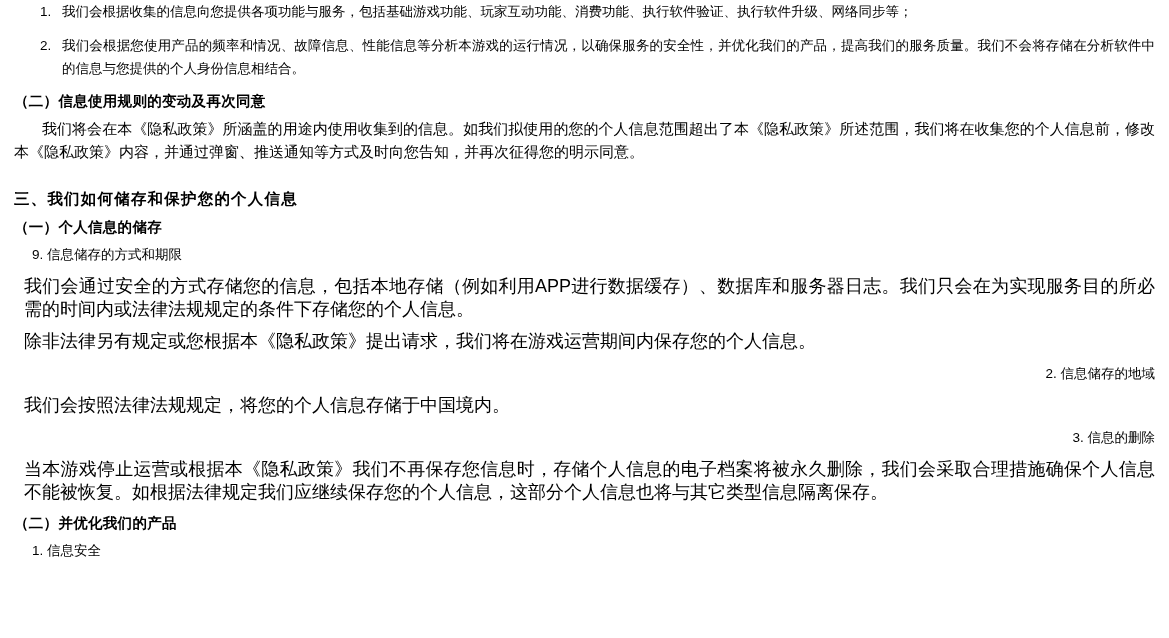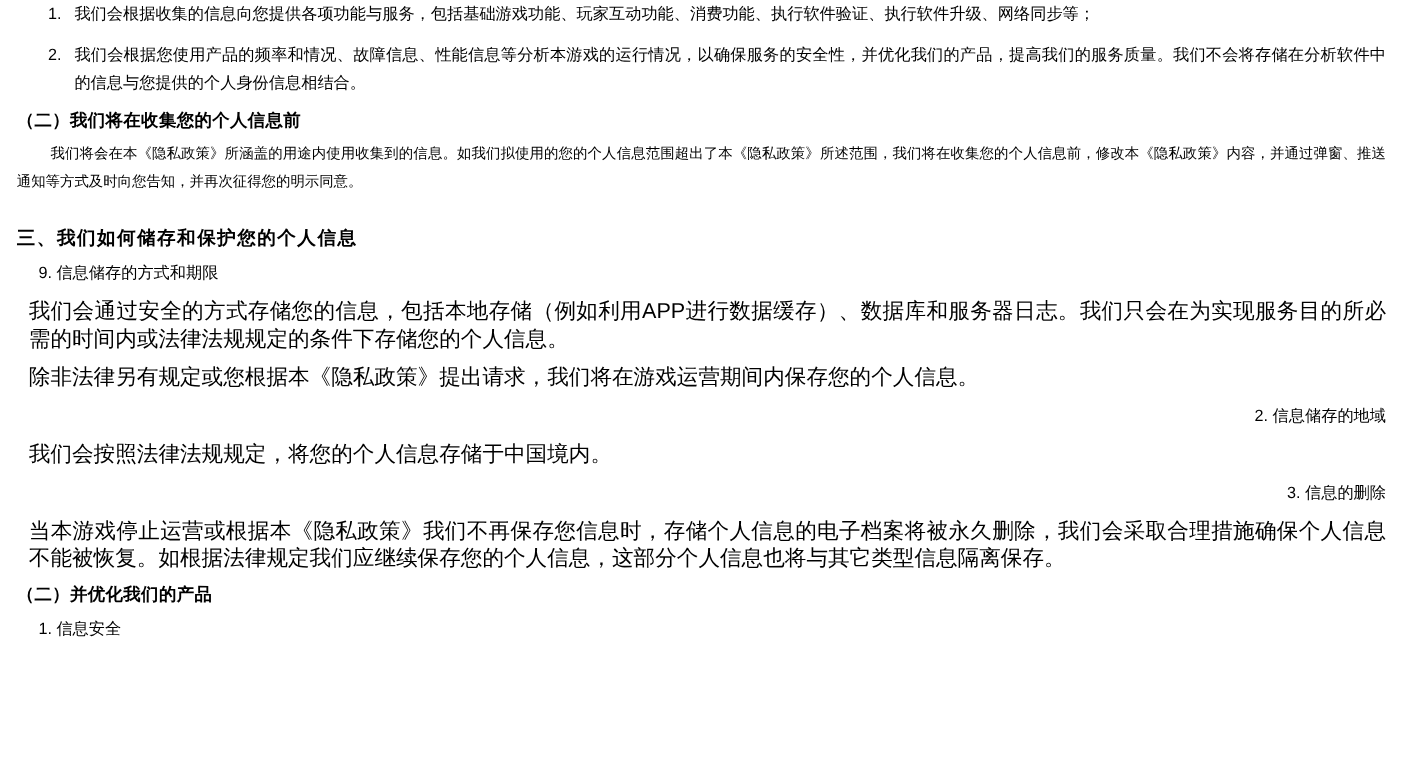--- a/index.html
+++ b/index.html
@@ -54,21 +54,21 @@
     margin: 8px 0 6px 0;
     line-height: 20px;
     letter-spacing: 0.3px;
   }
   h2.sec-heading.main {
     font-size: 15.5px;
     margin: 11px 0 7px 0;
     letter-spacing: 1.2px;
   }
   p.para {
-    font-size: 12px;
+    font-size: 15px;
     line-height: 23px;
     margin: 0 0 26px 0;
     text-align: justify;
   }
   p.para.indent {
     text-indent: 28px;
   }
   p.sub-item {
     font-size: 13.5px;
     line-height: 23px;
@@ -91,26 +91,27 @@
 <body>
 
 <div class="page">
   <div class="doc">
 
     <ol class="num-list">
       <li>我们会根据收集的信息向您提供各项功能与服务，包括基础游戏功能、玩家互动功能、消费功能、执行软件验证、执行软件升级、网络同步等；</li>
       <li>我们会根据您使用产品的频率和情况、故障信息、性能信息等分析本游戏的运行情况，以确保服务的安全性，并优化我们的产品，提高我们的服务质量。我们不会将存储在分析软件中的信息与您提供的个人身份信息相结合。</li>
     </ol>
 
-    <h2 class="sec-heading">（二）我们将在收集您的个人信息前</h2>
+    <h2 class="sec-heading">（二）信息使用规则的变动及再次同意</h2>
 
     <p class="para indent">我们将会在本《隐私政策》所涵盖的用途内使用收集到的信息。如我们拟使用的您的个人信息范围超出了本《隐私政策》所述范围，我们将在收集您的个人信息前，修改本《隐私政策》内容，并通过弹窗、推送通知等方式及时向您告知，并再次征得您的明示同意。</p>
 
     <h2 class="sec-heading main">三、我们如何储存和保护您的个人信息</h2>
 
+    <h2 class="sec-heading">（一）个人信息的储存</h2>
 
     <p class="sub-item">9. 信息储存的方式和期限</p>
 
     <p class="body-block">我们会通过安全的方式存储您的信息，包括本地存储（例如利用APP进行数据缓存）、数据库和服务器日志。我们只会在为实现服务目的所必需的时间内或法律法规规定的条件下存储您的个人信息。</p>
 
     <p class="body-block">除非法律另有规定或您根据本《隐私政策》提出请求，我们将在游戏运营期间内保存您的个人信息。</p>
 
     <p class="sub-item tight">2. 信息储存的地域</p>
 
     <p class="body-block">我们会按照法律法规规定，将您的个人信息存储于中国境内。</p>

